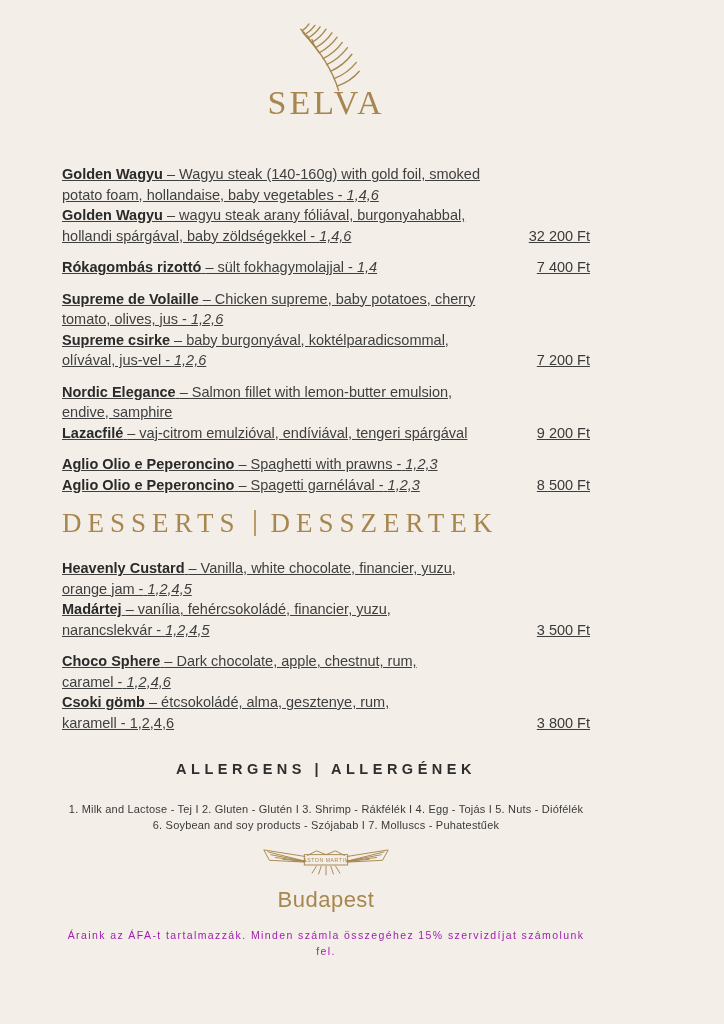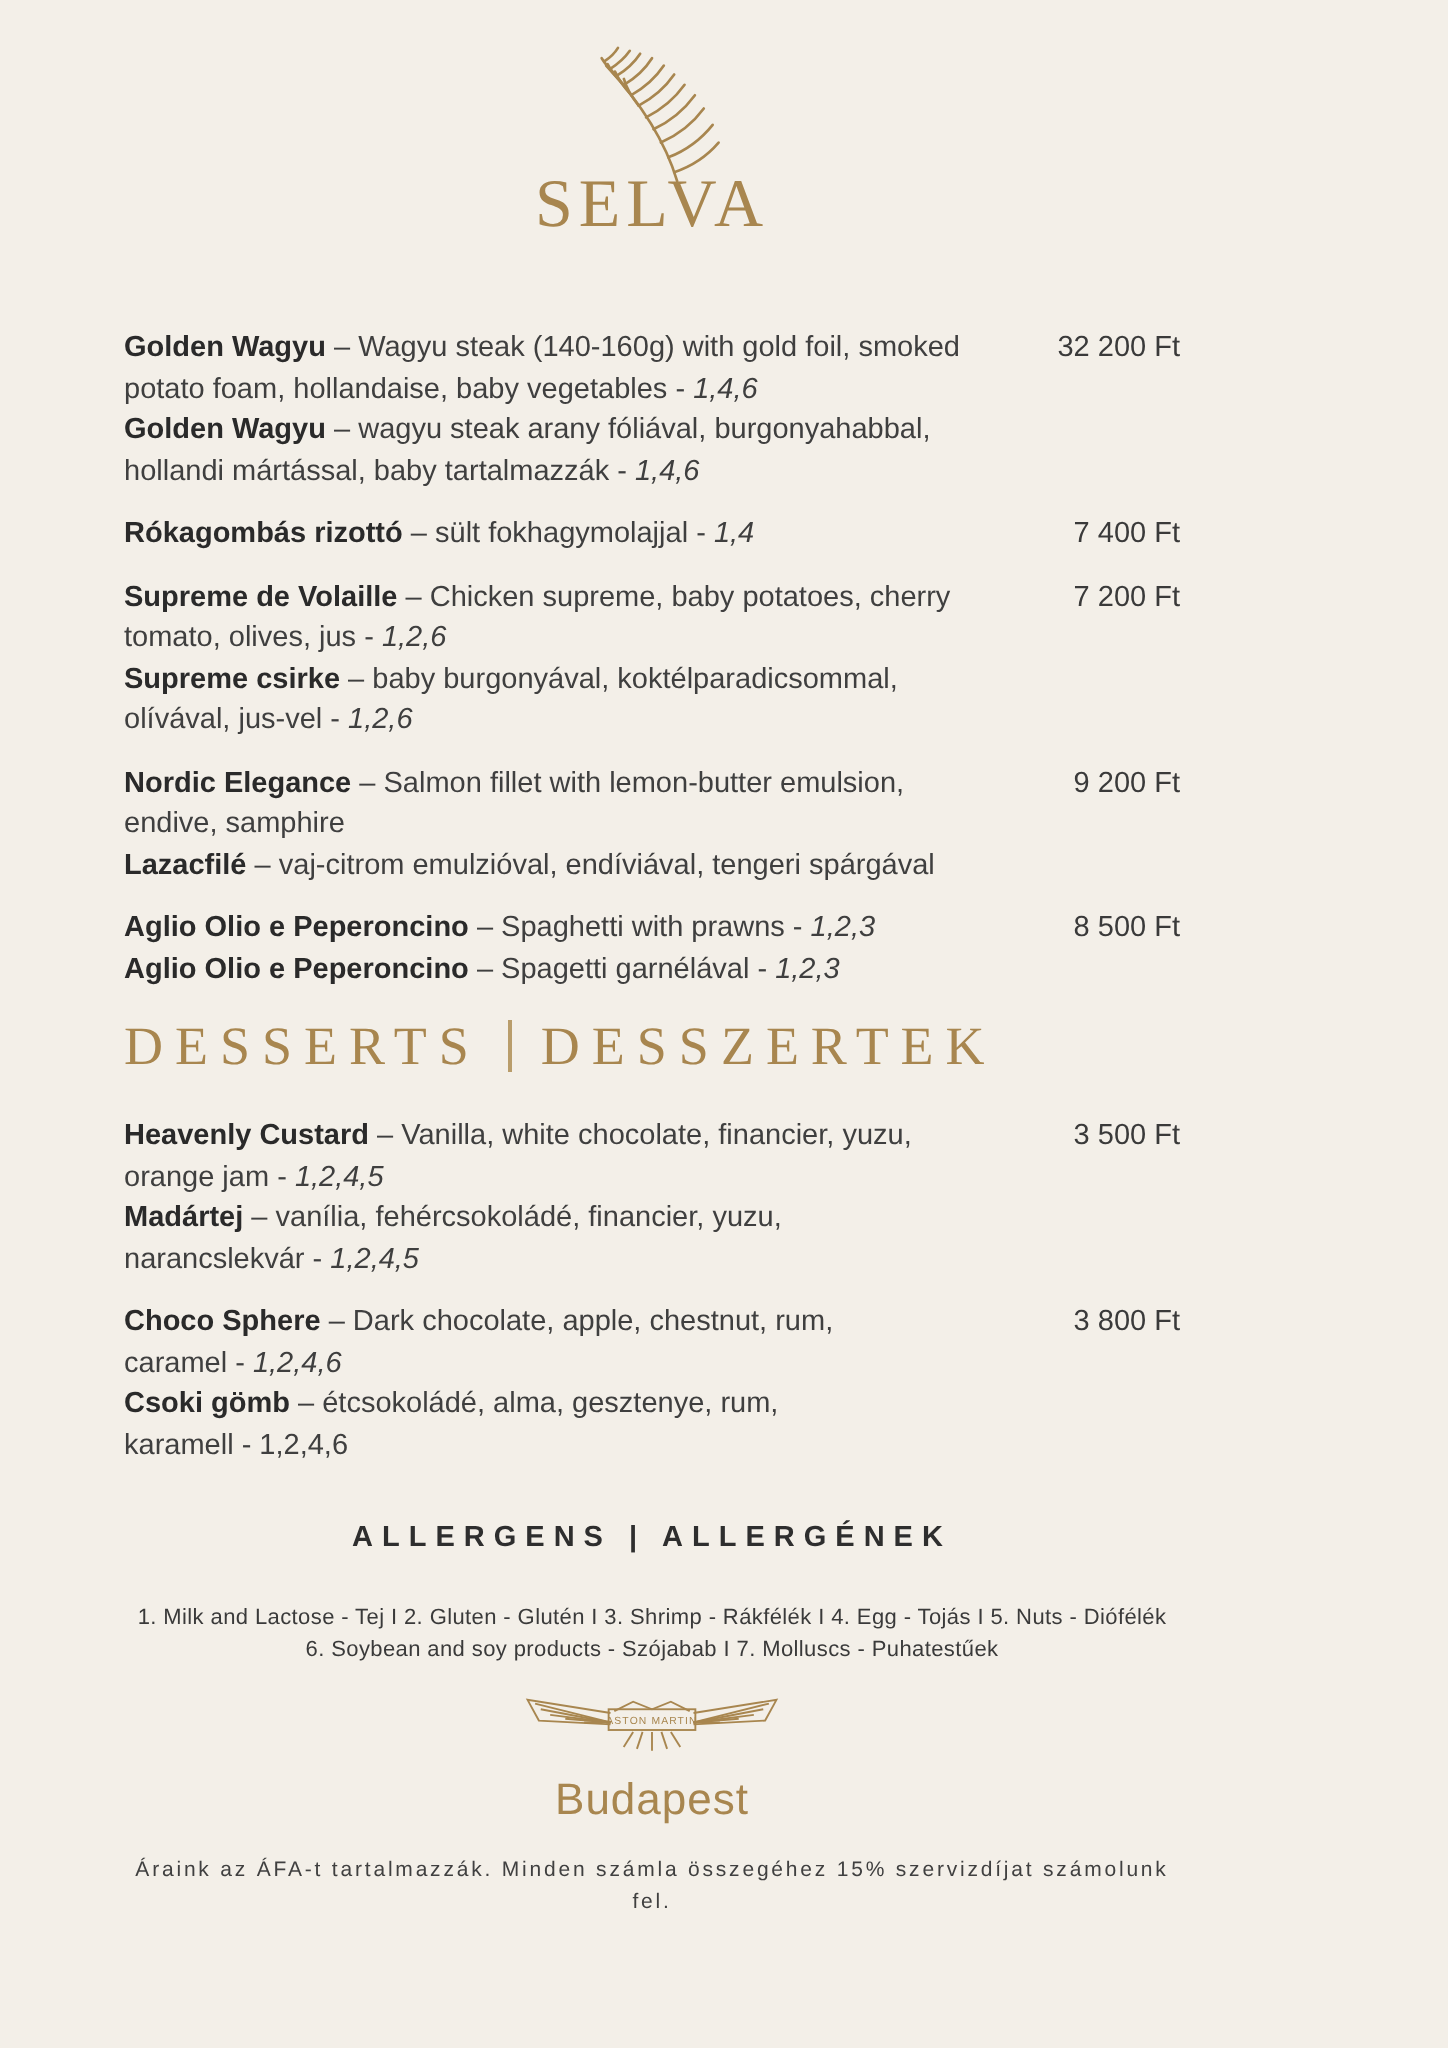--- a/index.html
+++ b/index.html
@@ -28,21 +28,21 @@
     white-space:nowrap;
   }
   h2.sec .bar{
     display:inline-block; width:2px; height:26px; background:#b99d6b;
     margin:0 14px; vertical-align:-4px;
   }
   .sec-desserts{ margin-top:20px; }
 
   
   .items{ }
-  .item{ display:flex; align-items:flex-start; margin-bottom:11px; }
+  .item{ display:flex; align-items:flex-end; margin-bottom:11px;text-decoration:underline; }
   .item-text{ width:468px; }
   .row{ margin:0; font-size:14.5px; line-height:20.5px; color:#3f3f3f; }
   .row b{ color:#2a2a2a; font-weight:700; }
   .row i{ font-style:italic; }
   .price{
     margin-left:auto; font-size:14.5px; line-height:20.5px; color:#3a3a3a;
     white-space:nowrap;
   }
 
   
@@ -55,21 +55,21 @@
 
   
   .venue{ text-align:center; margin-top:12px; }
   .venue svg{ display:block; margin:0 auto; }
   .venue-city{
     font-size:22px; font-weight:400; color:#a8864f; letter-spacing:0.5px;
     line-height:26px; margin-top:2px;
   }
 
   
-  .footnotes{ margin-top:14px; text-align:center; color:#404040; }
+  .footnotes{ margin-top:14px; text-align:center; color:#a21caf; }
   .footnote{ font-size:10.5px; letter-spacing:1.4px; line-height:16px; margin:0 0 9px 0; }
 </style>
 </head>
 <body>
 
 <div class="page">
 
   <div class="brand">
     <svg class="leaf" width="104" height="74" viewBox="0 0 110 100" fill="none" stroke="#a8864f" stroke-width="1.8" stroke-linecap="round">
       <path d="M72,98 C66,78 52,50 24,20"></path>
@@ -93,21 +93,21 @@
   </div>
 
 
   <div class="items">
 
     <div class="item">
       <div class="item-text">
         <p class="row"><b>Golden Wagyu</b> <span>– Wagyu steak (140-160g) with gold foil, smoked</span> <i></i></p>
         <p class="row"><b></b> <span>potato foam, hollandaise, baby vegetables -</span> <i>1,4,6</i></p>
         <p class="row"><b>Golden Wagyu</b> <span>– wagyu steak arany fóliával, burgonyahabbal,</span> <i></i></p>
-        <p class="row"><b></b> <span>hollandi mártással, baby tartalmazzák -</span> <i>1,4,6</i></p>
+        <p class="row"><b></b> <span>hollandi spárgával, baby zöldségekkel -</span> <i>1,4,6</i></p>
       </div>
       <div class="price">32 200 Ft</div>
     </div>
 
     <div class="item">
       <div class="item-text">
         <p class="row"><b>Rókagombás rizottó</b> <span>– sült fokhagymolajjal -</span> <i>1,4</i></p>
       </div>
       <div class="price">7 400 Ft</div>
     </div>

